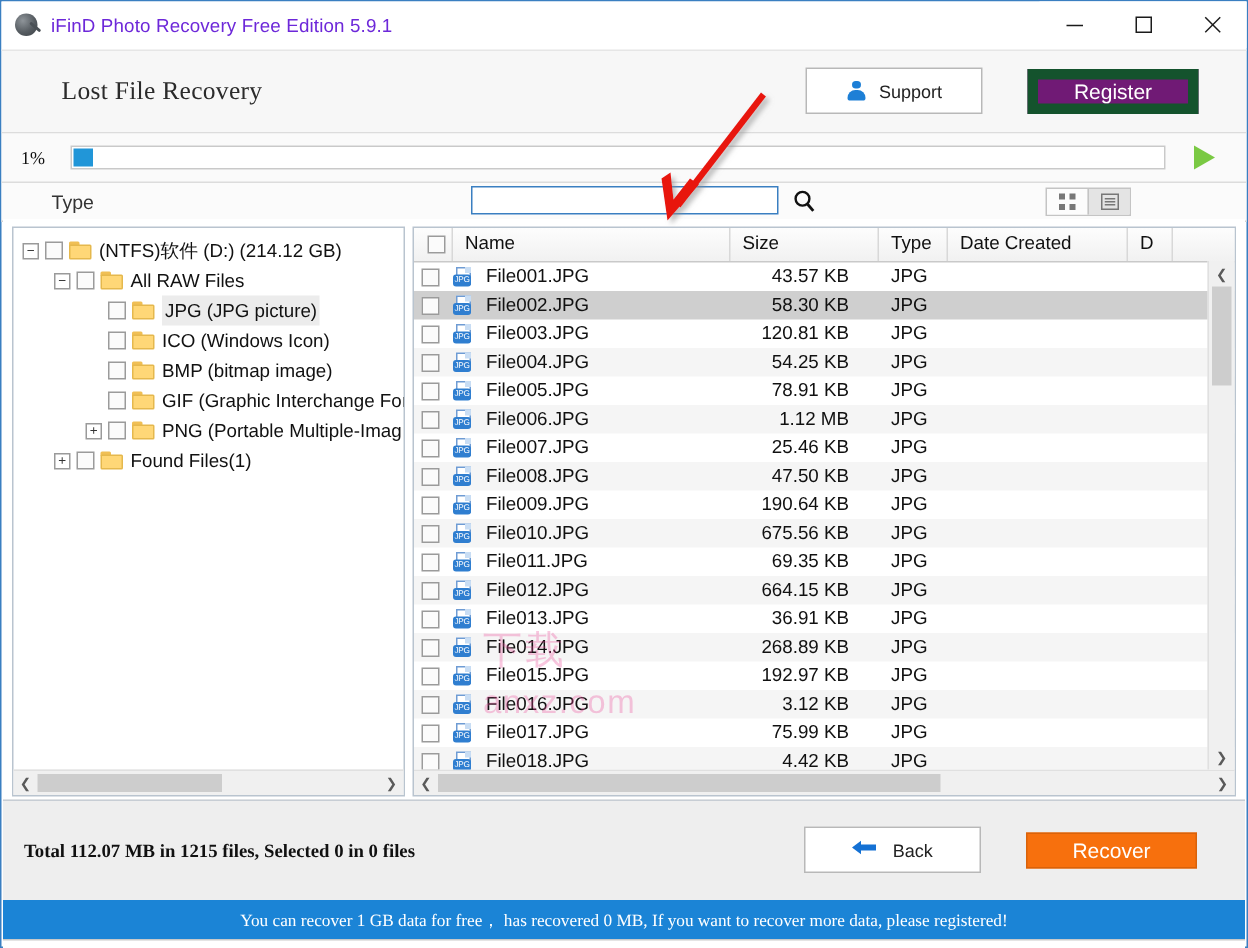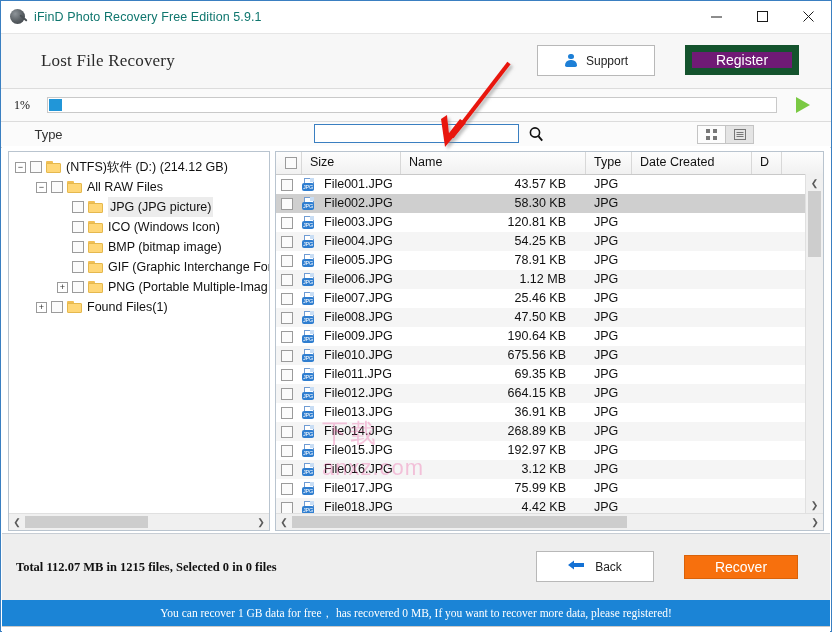--- a/index.html
+++ b/index.html
@@ -26,39 +26,39 @@
   }
   .app-icon .globe{
     position:absolute;left:1px;top:1px;width:15px;height:15px;border-radius:50%;
     background:radial-gradient(circle at 35% 32%, #8e9499 0%, #565c61 55%, #3a3f44 100%);
   }
   .app-icon .handle{
     position:absolute;left:10px;top:9px;width:9px;height:2px;background:#4a5055;
     transform:rotate(40deg);border-radius:1px;
   }
   .title-text{
-    font-size:12.5px;color:#0f766e;letter-spacing:.1px;
+    font-size:12.5px;color:#6d28d9;letter-spacing:.1px;
   }
   .win-btns{position:absolute;right:0;top:0;height:31px;display:flex;}
   .win-btn{
     width:46px;height:31px;display:flex;align-items:center;justify-content:center;
     font-size:13px;color:#1b1b1b;background:#fff;
   }
   .win-btn svg{display:block;}
 
   
   .header{
     height:54px;background:#f7f7f7;border-bottom:1px solid #dcdcdc;
     display:flex;align-items:center;position:relative;
   }
   .brand{
     margin-left:40px;font-family:"Liberation Serif", serif;
     font-size:17px;color:#2b2b2b;letter-spacing:.2px;
   }
-  .hdr-actions{position:absolute;right:32px;top:11px;display:flex;gap:30px;}
+  .hdr-actions{position:absolute;right:32px;top:11px;display:flex;align-items:center;gap:30px;}
   .btn-support{
     width:118px;height:31px;background:#fff;border:1px solid #b8b8b8;
     display:flex;align-items:center;justify-content:center;gap:8px;
     font-size:12px;color:#222;box-sizing:border-box;
   }
   .person-icon{width:14px;height:14px;position:relative;flex:0 0 auto;}
   .person-icon .head{position:absolute;left:4.5px;top:0;width:5.5px;height:5.5px;border-radius:50%;background:#1d7fd6;}
   .person-icon .body{position:absolute;left:1px;top:6.5px;width:12.5px;height:7px;border-radius:6px 6px 2px 2px;background:#1d7fd6;}
   .btn-register{
     width:114px;height:30px;background:#701a75;border:7px solid #14532d;
@@ -410,22 +410,22 @@
         <div class="spacer"></div>
         <div class="hsb-arrow">❯</div>
       </div>
     </div>
 
     <div class="panel list-panel">
       <div class="lhead">
         <div class="hcell hc-chk">
             <span class="cbx"></span>
           </div>
+        <div class="hcell hc-name">Name</div>
         <div class="hcell hc-size">Size</div>
-        <div class="hcell hc-name">Name</div>
         <div class="hcell hc-type">Type</div>
         <div class="hcell hc-date">Date Created</div>
         <div class="hcell hc-d">D</div>
       </div>
       <div class="rows" id="rows">
           <div class="frow">
             <div class="fc fc-chk">
               <span class="cbx"></span>
             </div>
             <div class="fc fc-icon">

